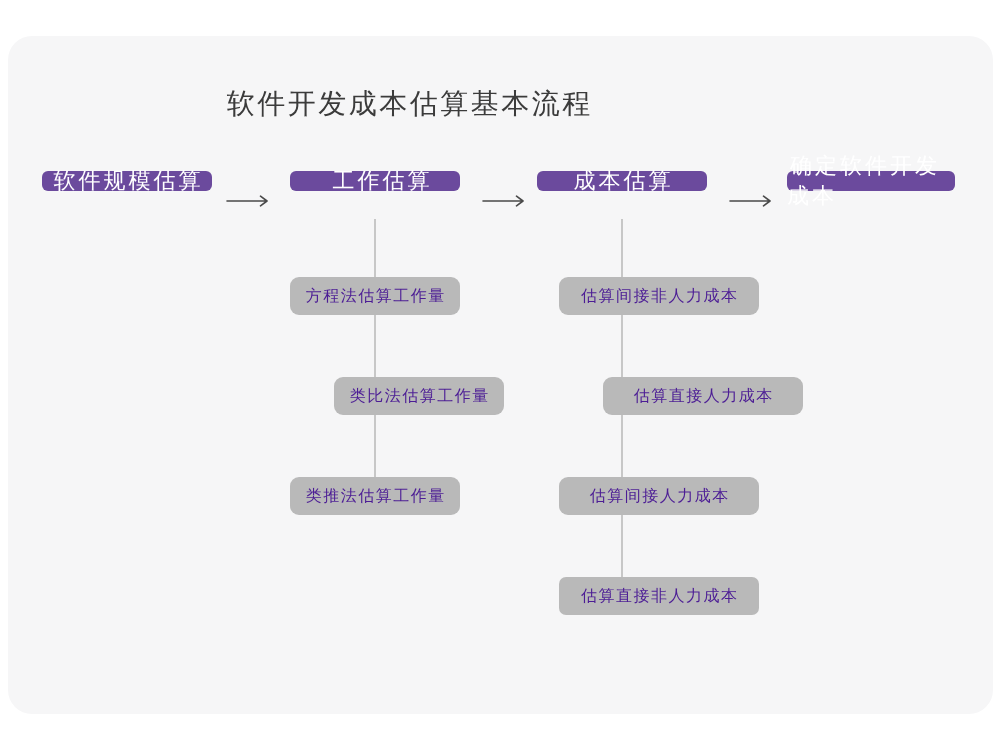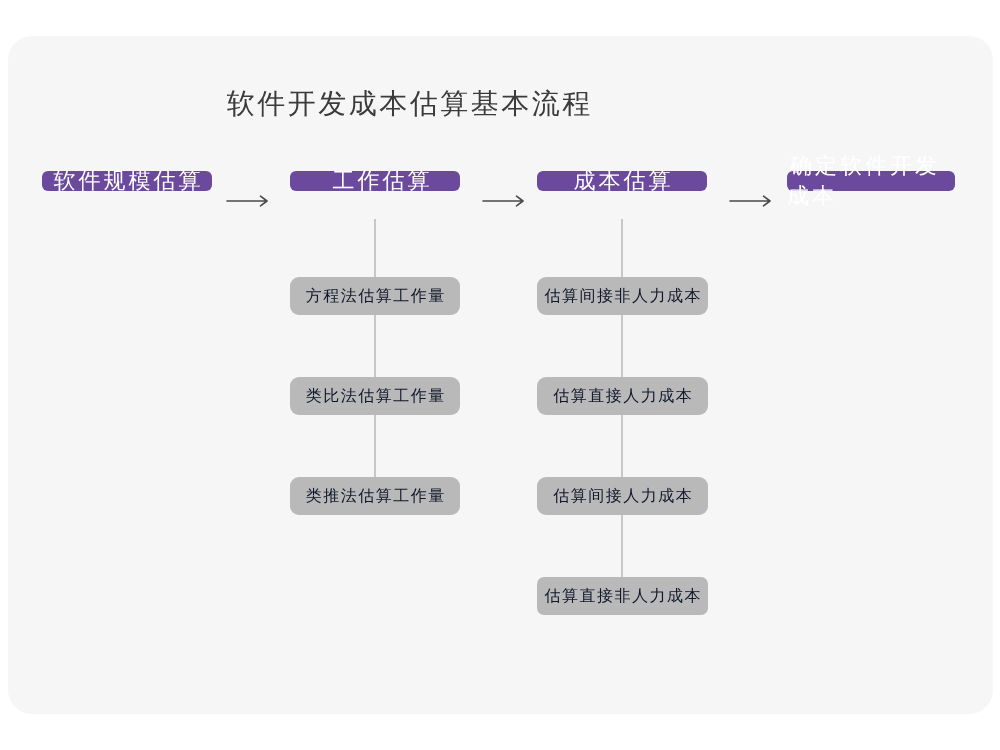--- a/index.html
+++ b/index.html
@@ -65,33 +65,33 @@
     z-index: 1;
   }
   .connector-work { left: 374px; top: 219px; height: 262px; }
   .connector-cost { left: 621px; top: 219px; height: 362px; }
 
   .method-node {
     position: absolute;
     height: 38px;
     background: #b9b9b9;
     border-radius: 9px;
-    color: #0f172a;
+    color: #4c1d95;
     font-size: 16px;
     letter-spacing: 1.5px;
     text-indent: 1.5px;
     display: flex;
     align-items: center;
     justify-content: center;
     z-index: 2;
   }
   .col-work { left: 290px; width: 170px; }
-  .col-cost { left: 537px; width: 171px; }
+  .col-cost { left: 559px; width: 200px; }
   .row-1 { top: 277px; }
-  .row-2 { top: 377px; }
+  .row-2 { top: 377px; margin-left: 44px; }
   .row-3 { top: 477px; }
   .row-4 { top: 577px; border-radius: 7px; }
 </style>
 </head>
 <body>
 
 <div class="canvas-card"></div>
 
 <div class="diagram-title">软件开发成本估算基本流程</div>
 

